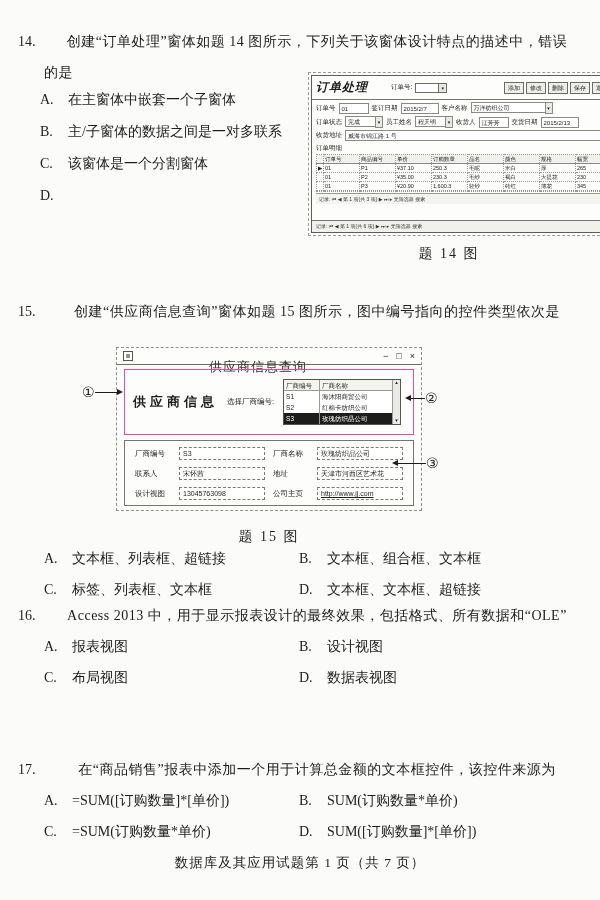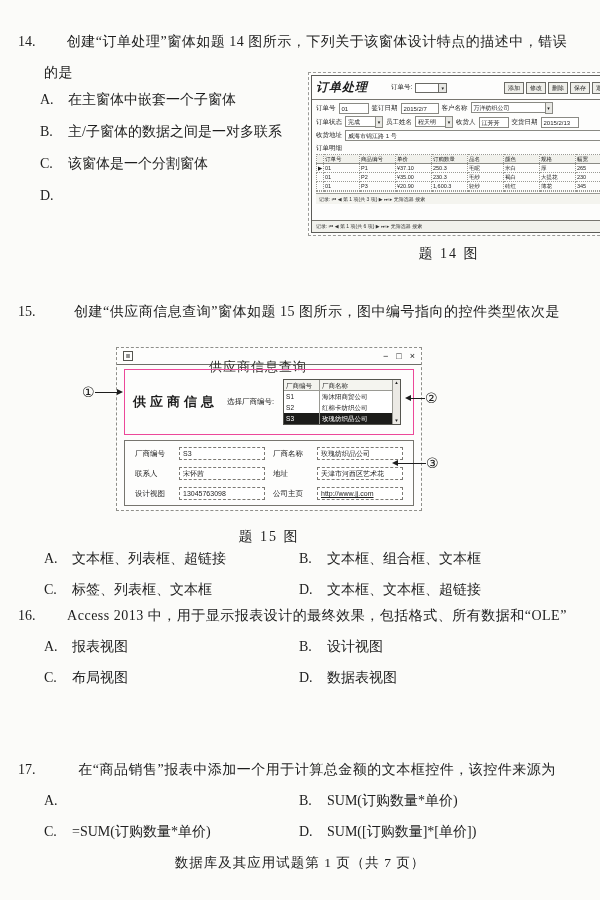--- a/index.html
+++ b/index.html
@@ -384,20 +384,21 @@
   </div>
 
   <div class="q17">
     <div class="stem-row">
       <span class="qnum">17.</span>
       <span class="stem-text">在“商品销售”报表中添加一个用于计算总金额的文本框控件，该控件来源为</span>
     </div>
     <div class="opt-grid">
       <div class="opt">
         <span class="olabel">A.</span>
+        <span>=SUM([订购数量]*[单价])</span>
       </div>
       <div class="opt">
         <span class="olabel">B.</span>
         <span>SUM(订购数量*单价)</span>
       </div>
       <div class="opt">
         <span class="olabel">C.</span>
         <span>=SUM(订购数量*单价)</span>
       </div>
       <div class="opt">

